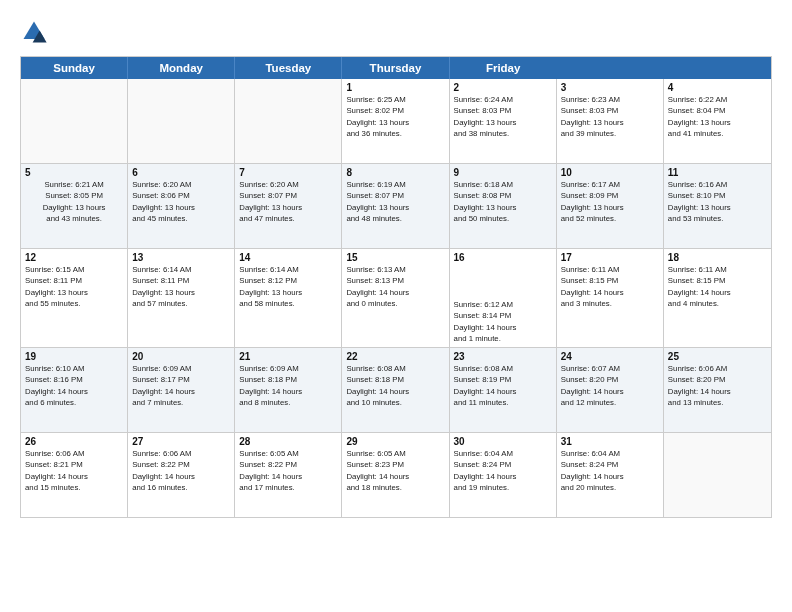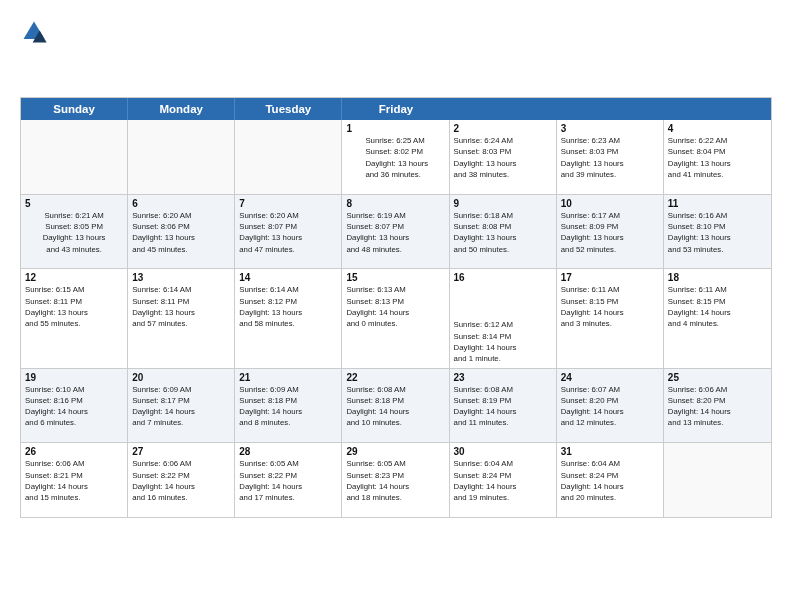--- a/index.html
+++ b/index.html
@@ -9,21 +9,20 @@
       width: 792px;
       height: 612px;
       overflow: hidden;
     }
     .page {
       width: 792px;
       height: 528px;
       padding: 18px 20px 10px 20px;
       display: flex;
       flex-direction: column;
-      gap: 41px;
     }
     .header {
       display: flex;
       justify-content: space-between;
       align-items: flex-start;
       margin-bottom: 10px;
     }
     .logo {
       display: flex;
       align-items: center;
@@ -130,30 +129,31 @@
       <div class="month-title"></div>
       <div class="location-title"></div>
     </div>
   </div>
 
   <div class="calendar">
     <div class="cal-header">
     <div class="cal-header-cell">Sunday</div>
         <div class="cal-header-cell">Monday</div>
         <div class="cal-header-cell">Tuesday</div>
+        <div class="cal-header-cell">Thursday</div>
         <div class="cal-header-cell">Friday</div>
       </div>
     <div class="cal-body">
     <div class="cal-row">
           <div class="cal-cell empty"></div>
           <div class="cal-cell empty"></div>
           <div class="cal-cell empty"></div>
           <div class="cal-cell">
             <div class="day-num">1</div>
-            <div class="day-info" style="white-space: pre-line; margin-left: 19px;">Sunrise: 6:25 AM
+            <div class="day-info" style="white-space: pre-line;">Sunrise: 6:25 AM
 Sunset: 8:02 PM
 Daylight: 13 hours
 and 36 minutes.</div>
           </div>
           <div class="cal-cell">
             <div class="day-num">2</div>
             <div class="day-info" style="white-space: pre-line;">Sunrise: 6:24 AM
 Sunset: 8:03 PM
 Daylight: 13 hours
 and 38 minutes.</div>

